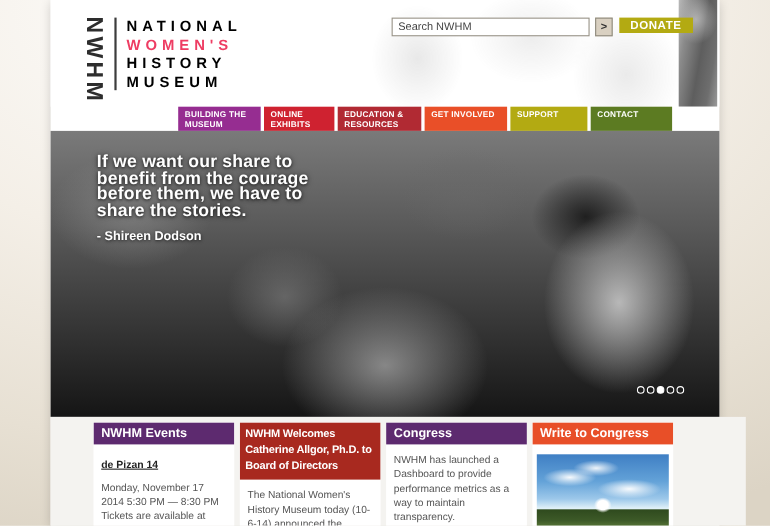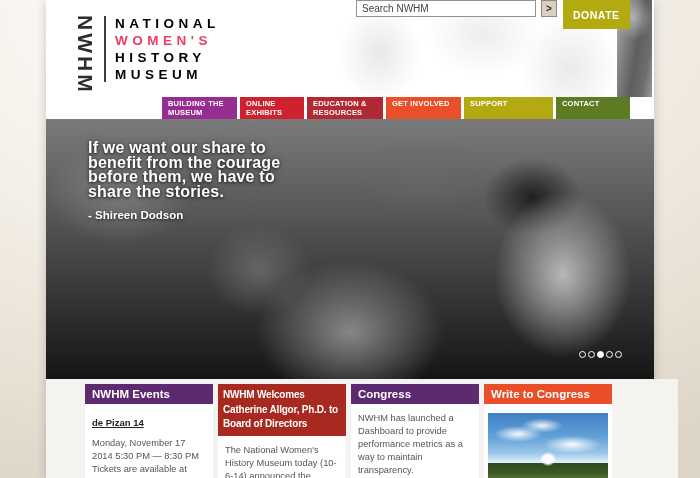--- a/index.html
+++ b/index.html
@@ -31,41 +31,41 @@
   }
   .logo-vertical {
     position:absolute; left:4px; top:40px; width:70px; height:20px;
     transform:rotate(90deg);
     font-size:21px; font-weight:bold; letter-spacing:3px; color:#2d2d2d; text-align:center; line-height:20px;
   }
   .logo-divider { position:absolute; left:58px; top:16px; width:2px; height:66px; background:#3c3c3c; }
   .logo-lines { position:absolute; left:69px; top:15px; }
   .logo-line { font-size:13.5px; font-weight:bold; letter-spacing:4.5px; line-height:17px; color:#000000; white-space:nowrap; }
   .logo-line.accent { color:#ee3d63; }
-  .search-row { position:absolute; left:310px; top:0; display:flex; align-items:stretch; height:17px; }
+  .search-row { position:absolute; left:310px; top:16px; display:flex; align-items:stretch; height:17px; }
   .search-input {
     width:180px; height:17px; border:1px solid #979286; background:#fff;
     font-family:"Liberation Sans", sans-serif; font-size:10px; color:#555; padding:1px 5px; outline:none;
   }
   .search-input::placeholder { color:#444; opacity:1; }
   .search-submit {
     margin-left:5px; width:16px; height:17px; background:#d9d0c1; border:1px solid #8f8a7d;
     font-size:10px; font-weight:bold; color:#333; line-height:14px; text-align:center; cursor:pointer; padding:0;
   }
   .donate-btn {
-    margin-left:6px; height:29px; border:none; cursor:pointer;
+    margin-left:6px; height:14px; border:none; cursor:pointer;
     color:#fff; font-family:"Liberation Sans", sans-serif; font-size:10.5px; font-weight:bold; letter-spacing:.5px; padding:0 10px;
   }
   
   .nav { position:absolute; left:41px; top:97px; height:22px; display:flex; gap:3px; }
   .nav-tab {
     height:22px; padding:3px 6px 0; cursor:pointer;
     color:#fff; font-size:7.5px; font-weight:bold; letter-spacing:.2px; line-height:8.5px;
   }
-  .w1{width:72px}.w2{width:75px}.w3{width:64px}.w4{width:76px}.w5{width:75px}.w6{width:89px}.w7{width:74px}
+  .w1{width:72px}.w2{width:75px}.w3{width:64px}.w4{width:76px}.w5{width:75px}.w6{width:70px}.w7{width:74px}
   
   .hero {
     position:absolute; left:0; top:119px; width:608px; height:260px; overflow:hidden;
     background:
       radial-gradient(95px 115px at 85% 60%, rgba(205,205,205,.85), rgba(205,205,205,0) 72%),
       radial-gradient(70px 55px at 80% 30%, rgba(25,25,25,.9), rgba(25,25,25,0) 70%),
       radial-gradient(125px 95px at 50% 82%, rgba(175,175,175,.7), rgba(175,175,175,0) 75%),
       radial-gradient(75px 65px at 35% 58%, rgba(125,125,125,.6), rgba(125,125,125,0) 70%),
       radial-gradient(105px 75px at 12% 28%, rgba(150,150,150,.55), rgba(150,150,150,0) 70%),
       radial-gradient(85px 60px at 62% 22%, rgba(105,105,105,.5), rgba(105,105,105,0) 70%),

